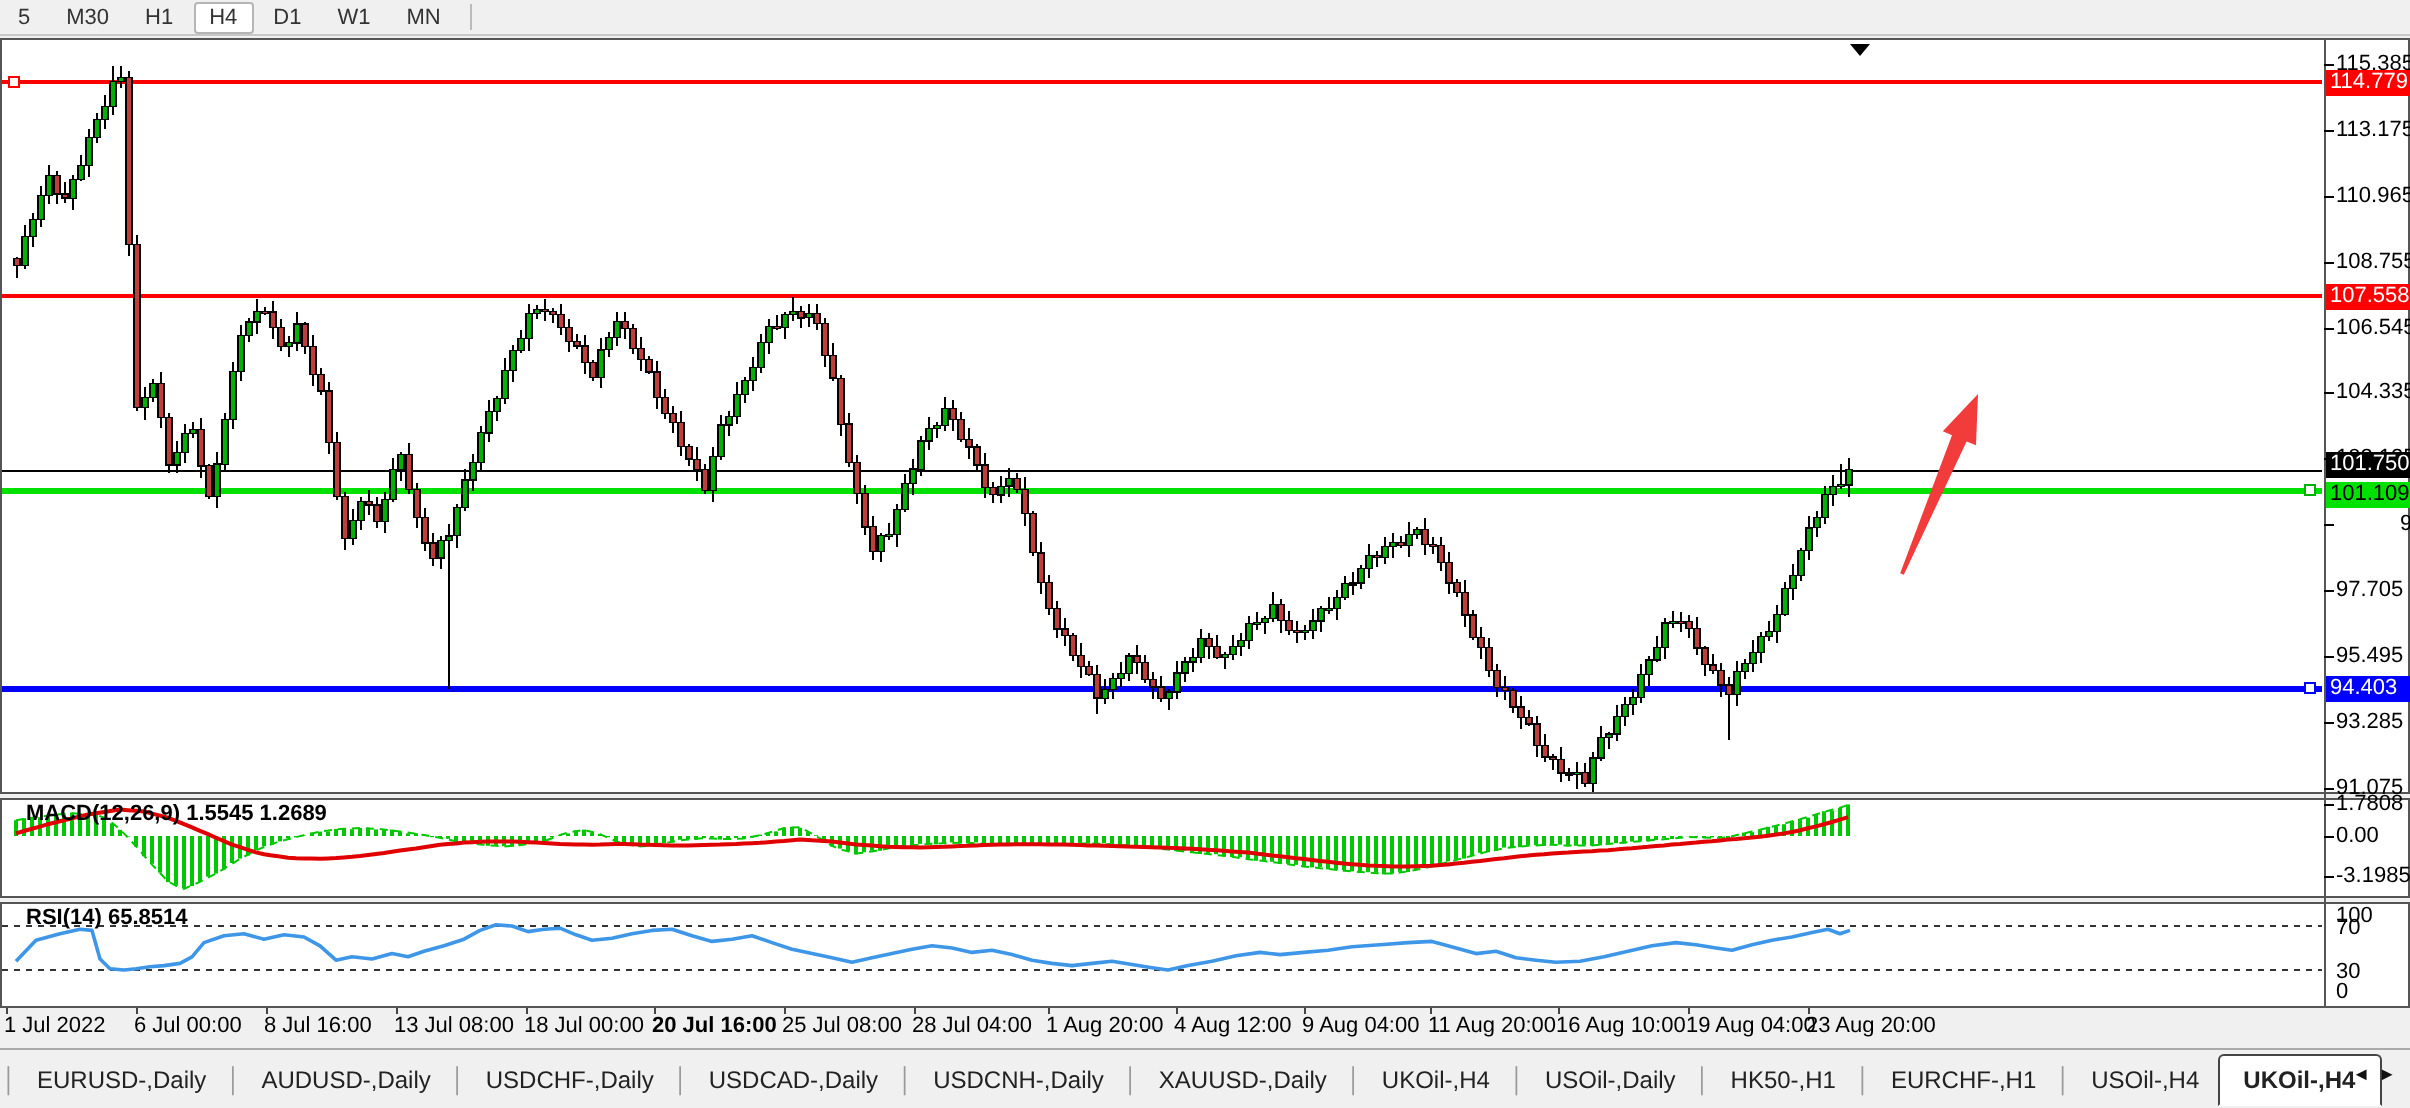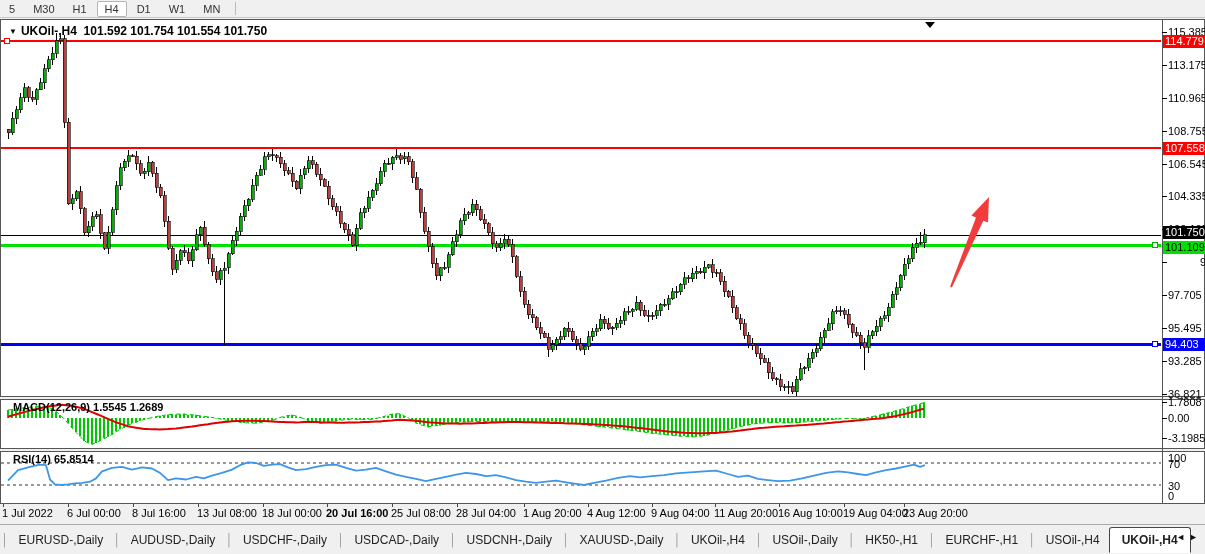--- a/index.html
+++ b/index.html
@@ -65,23 +65,20 @@
       <div class="tf-btn">W1</div>
       <div class="tf-btn">MN</div>
       <div class="tb-sep"></div>
     </div>
 
   <div class="panel" id="panel-main"></div>
   <div class="panel" id="panel-macd"></div>
   <div class="panel" id="panel-rsi"></div>
   <div id="axis-vline"></div>
 
-  <div id="chart-title">
-    <span class="tri">▼</span><span>UKOil-,H4</span>&nbsp;&nbsp;<span>101.592 101.754 101.554 101.750</span>
-  </div>
   <div id="macd-label">MACD(12,26,9) 1.5545 1.2689</div>
   <div id="rsi-label">RSI(14) 65.8514</div>
 
   <svg id="plot" width="1205" height="554">
       <defs>
         <clipPath id="cMain">
           <rect x="1" y="21" width="1160" height="375"></rect>
         </clipPath>
         <clipPath id="cMacd">
           <rect x="1" y="400" width="1160" height="48"></rect>
@@ -879,21 +876,21 @@
     <div class="ax-label" style="top: 223.412px;">102.125</div>
     <div class="ax-tick" style="top: 262.341px;"></div>
     <div class="ax-label" style="top: 256.341px; margin-left: 32px;">99.915</div>
     <div class="ax-tick" style="top: 295.271px;"></div>
     <div class="ax-label" style="top: 289.271px;">97.705</div>
     <div class="ax-tick" style="top: 328.199px;"></div>
     <div class="ax-label" style="top: 322.199px;">95.495</div>
     <div class="ax-tick" style="top: 361.128px;"></div>
     <div class="ax-label" style="top: 355.128px;">93.285</div>
     <div class="ax-tick" style="top: 394.057px;"></div>
-    <div class="ax-label" style="top: 388.057px;">36.821</div>
+    <div class="ax-label" style="top: 388.057px;">91.075</div>
     <div class="ax-tick" style="top: 402px;"></div>
     <div class="ax-label" style="top: 396px;">1.7808</div>
     <div class="ax-tick" style="top: 418px;"></div>
     <div class="ax-label" style="top: 412px;">0.00</div>
     <div class="ax-tick" style="top: 438px;"></div>
     <div class="ax-label" style="top: 432px;">-3.1985</div>
     <div class="ax-label" style="top: 452px;">100</div>
     <div class="ax-label" style="top: 458px;">70</div>
     <div class="ax-label" style="top: 480px;">30</div>
     <div class="ax-label" style="top: 490px;">0</div>

